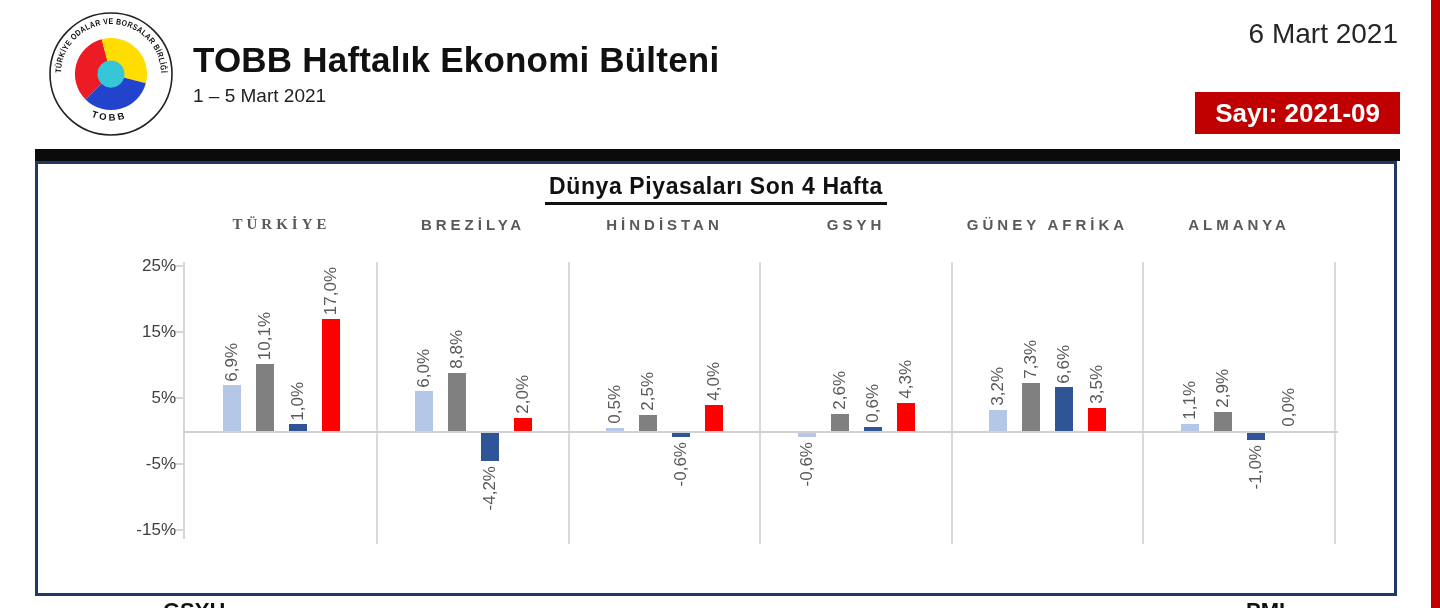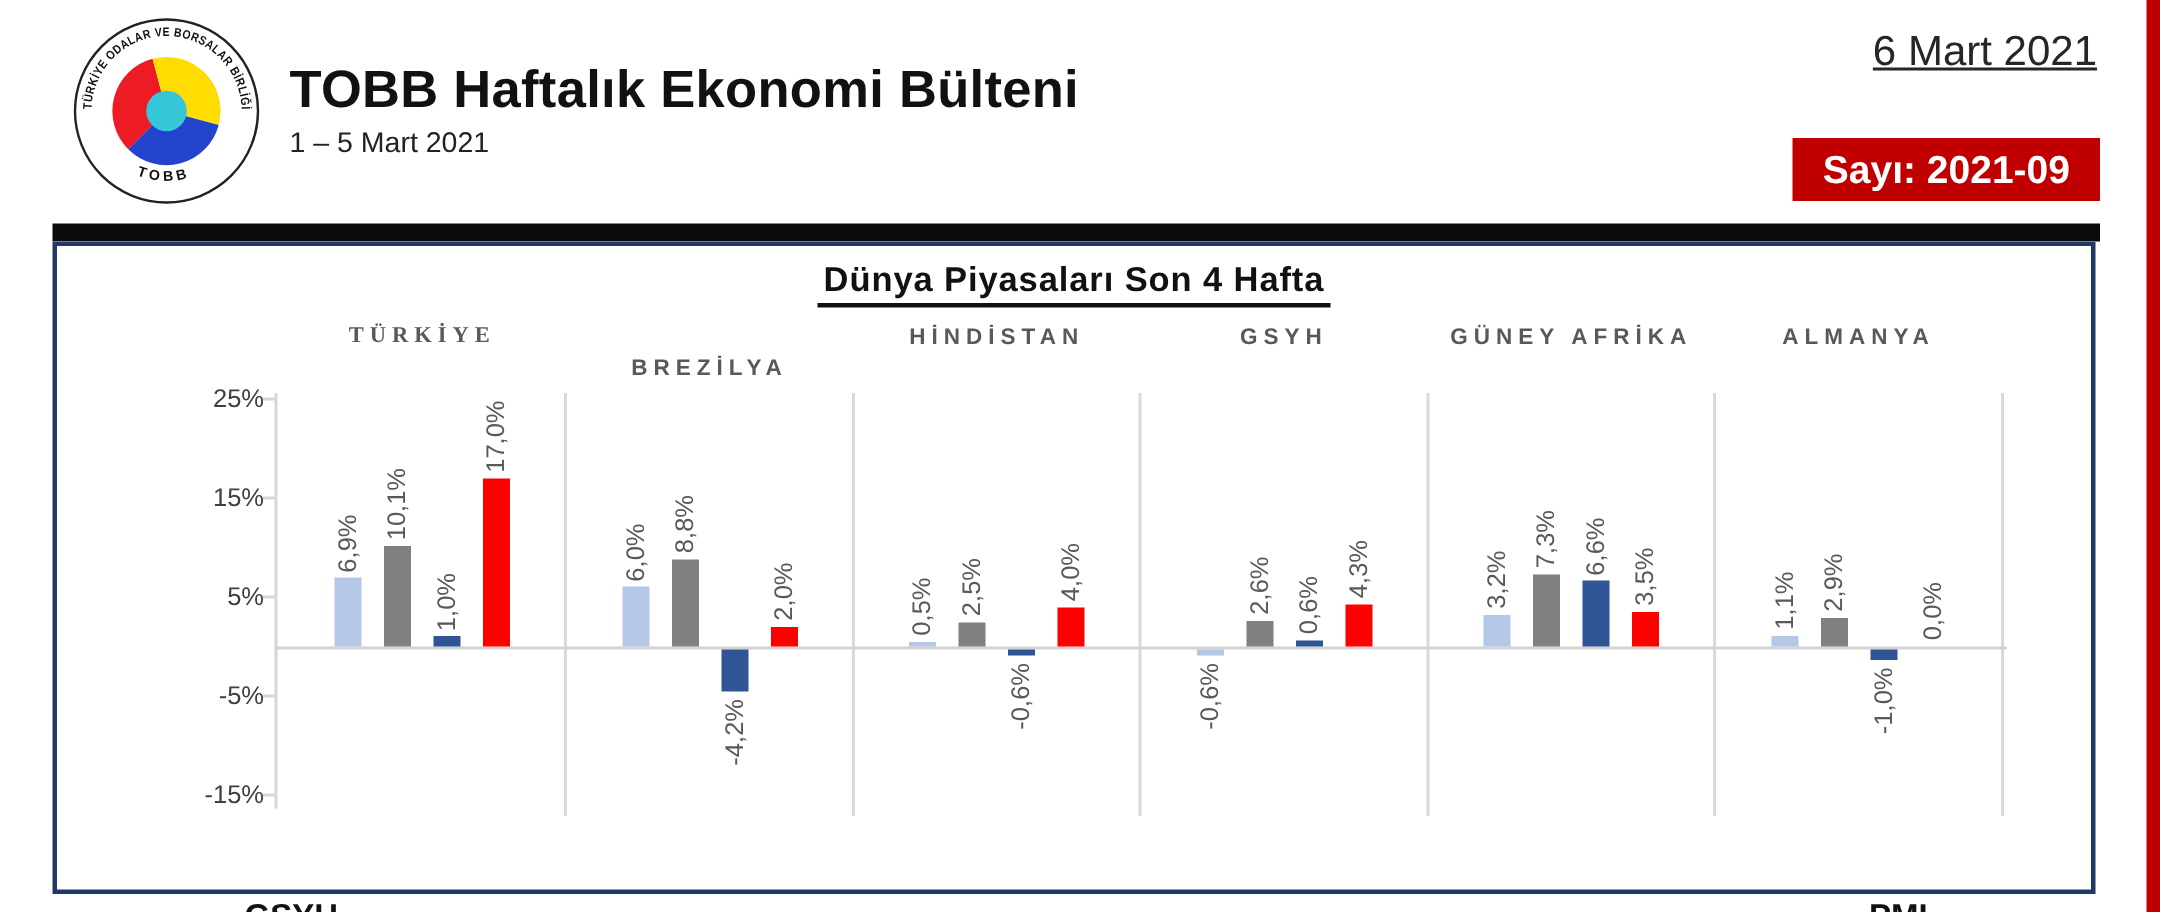--- a/index.html
+++ b/index.html
@@ -7,21 +7,21 @@
   body {
     position:relative; overflow:hidden; background:#ffffff;
     font-family:"Liberation Sans","DejaVu Sans",sans-serif; color:#1a1a1a;
   }
   
   .right-stripe { position:absolute; top:0; right:0; width:9px; height:608px; background:#C00000; }
   .logo { position:absolute; left:48px; top:11px; width:126px; height:126px; }
   .title-block { position:absolute; left:193px; top:40px; }
   .main-title { font-size:35px; font-weight:700; letter-spacing:0.2px; color:#111; line-height:1.15; }
   .sub-title  { font-size:19px; font-weight:400; color:#222; margin-top:5px; }
-  .date-line  { position:absolute; top:18px; right:42px; font-size:28px; color:#262626;text-decoration:underline; }
+  .date-line  { position:absolute; top:18px; right:42px; font-size:28px; color:#262626; }
   .issue-badge {
     position:absolute; top:92px; right:40px; height:42px; background:#C00000;
     color:#fff; font-size:26px; font-weight:700; line-height:42px; padding:0 20px;
   }
   .black-bar { position:absolute; left:35px; top:149px; width:1365px; height:12px; background:#0b0b0b; }
   
   .chart-panel {
     position:absolute; left:35px; top:161px; width:1362px; height:435px;
     background:#fff; border:3px solid #1F3864;
   }
@@ -101,21 +101,21 @@
       <div class="ytick" style="left: 54px; top: 157px;">15%</div>
       <div class="tick-stub" style="left: 137px; top: 233px;"></div>
       <div class="ytick" style="left: 54px; top: 223px;">5%</div>
       <div class="tick-stub" style="left: 137px; top: 299px;"></div>
       <div class="ytick" style="left: 54px; top: 289px;">-5%</div>
       <div class="tick-stub" style="left: 137px; top: 365px;"></div>
       <div class="ytick" style="left: 54px; top: 355px;">-15%</div>
       <div class="sep-line" style="left: 338.25px; top: 98px; height: 282px;"></div>
       <div class="cat-label" style="left: 147.75px; width: 191.5px; font-family: Liberation Serif, serif;">TÜRKİYE</div>
       <div class="sep-line" style="left: 529.75px; top: 98px; height: 282px;"></div>
-      <div class="cat-label" style="left: 339.25px; width: 191.5px; margin-top: 21px;">BREZİLYA</div>
+      <div class="cat-label" style="left: 339.25px; width: 191.5px;">BREZİLYA</div>
       <div class="sep-line" style="left: 721.25px; top: 98px; height: 282px;"></div>
       <div class="cat-label" style="left: 530.75px; width: 191.5px;">HİNDİSTAN</div>
       <div class="sep-line" style="left: 912.75px; top: 98px; height: 282px;"></div>
       <div class="cat-label" style="left: 722.25px; width: 191.5px;">GSYH</div>
       <div class="sep-line" style="left: 1104.25px; top: 98px; height: 282px;"></div>
       <div class="cat-label" style="left: 913.75px; width: 191.5px;">GÜNEY AFRİKA</div>
       <div class="sep-line" style="left: 1295.75px; top: 98px; height: 282px;"></div>
       <div class="cat-label" style="left: 1105.25px; width: 191.5px;">ALMANYA</div>
       <div class="zero-line" style="left: 145px; top: 267px; width: 1155px;"></div>
       <div class="bar" style="left: 185px; height: 45.54px; background: rgb(180, 199, 231); top: 221.46px;"></div>

